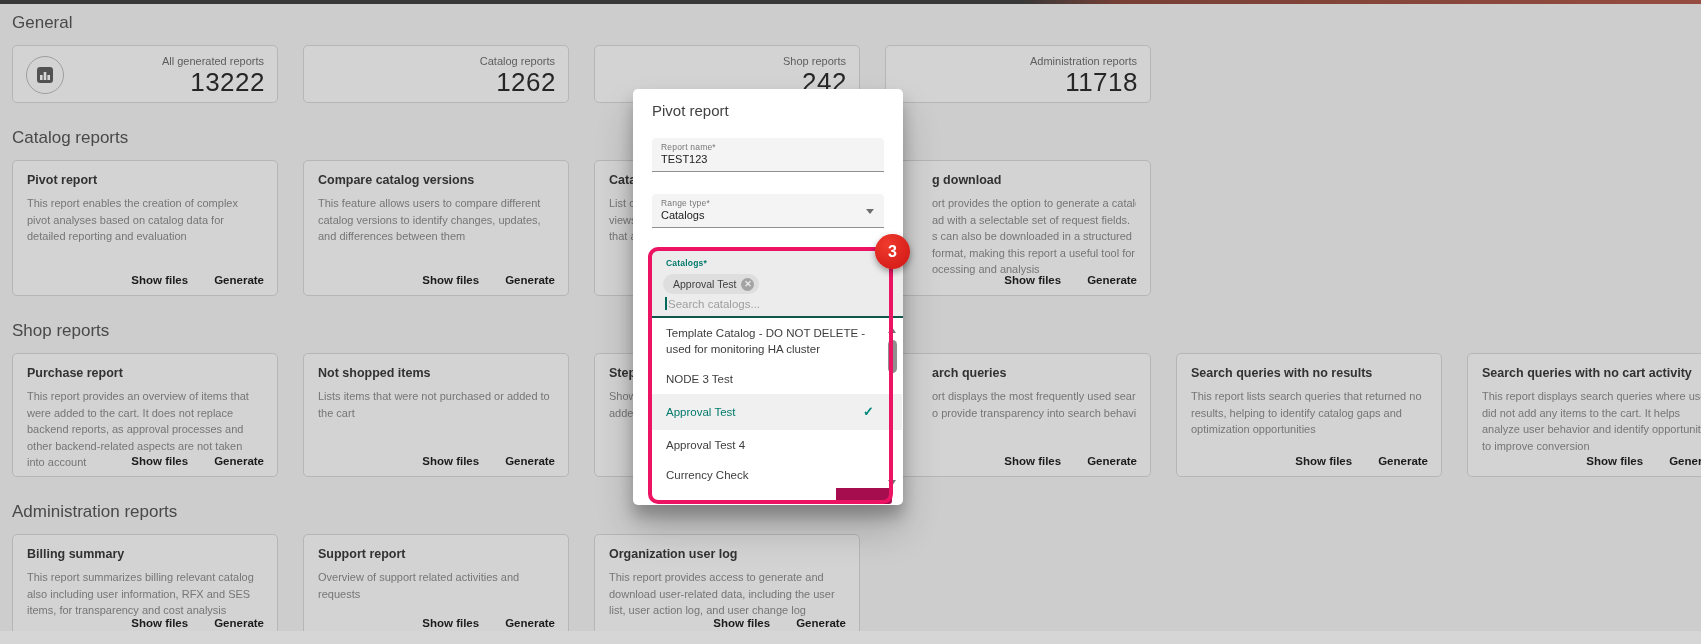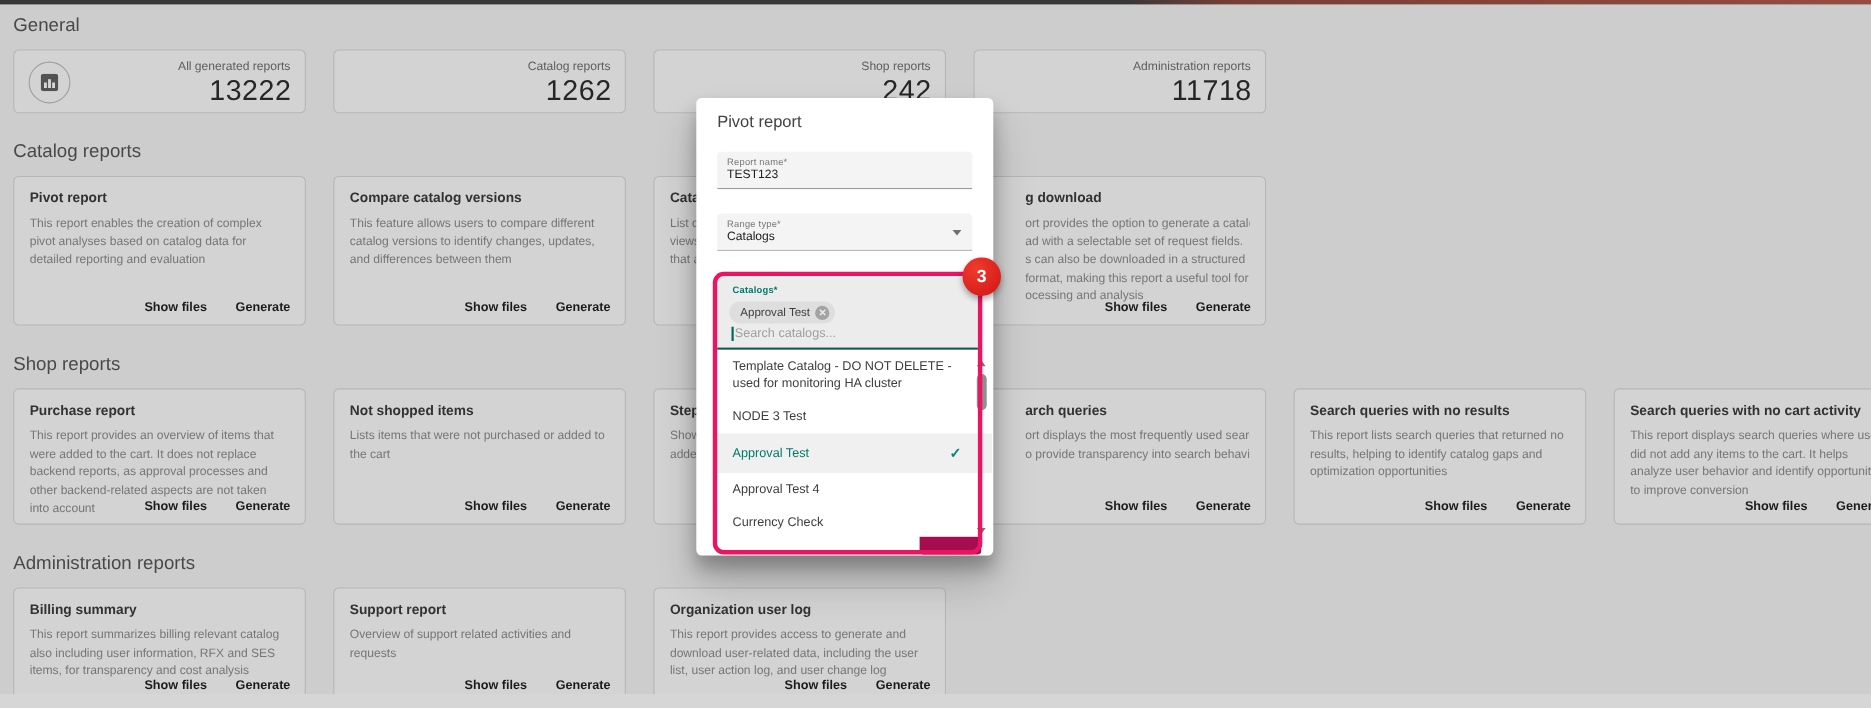--- a/index.html
+++ b/index.html
@@ -36,27 +36,27 @@
   .m-title{position:absolute;left:19px;top:13px;font-size:15px;color:#424242;}
   .field{position:absolute;left:19px;width:232px;height:34px;background:#f4f4f4;
          border-bottom:1px solid #8f8f8f;border-radius:4px 4px 0 0;box-sizing:border-box;}
   .field-report{top:49px;} .field-range{top:105px;}
   .f-label{position:absolute;left:9px;top:4px;font-size:8.5px;color:#767676;letter-spacing:.2px;}
   .f-value{position:absolute;left:9px;top:15px;font-size:11px;color:#212121;}
   .dd-arrow{position:absolute;right:10px;top:15px;width:0;height:0;
             border-left:4.5px solid transparent;border-right:4.5px solid transparent;border-top:5px solid #6f6f6f;}
   .magenta-btn{position:absolute;left:203px;top:393px;width:56px;height:22px;background:#a50d4e;border-radius:3px;}
 
-  .cat-area{position:absolute;left:19px;top:162px;width:237px;height:67px;background:#ececec;border-radius:4px 4px 0 0;}
+  .cat-area{position:absolute;left:19px;top:162px;width:237px;height:67px;background:#ececec;border-radius:4px 4px 0 0;padding-left:45px;}
   .cat-label{position:absolute;left:14px;top:7px;font-size:8.5px;font-weight:700;color:#00796b;letter-spacing:.2px;}
   .chip{position:absolute;left:11px;top:23px;height:20px;background:#dedede;border-radius:10px;
         display:flex;align-items:center;gap:5px;padding:0 5px 0 10px;font-size:10.5px;color:#3f3f3f;}
   .chip-x{width:13px;height:13px;border-radius:50%;background:#a3a3a3;color:#ececec;font-size:9px;
           line-height:13px;text-align:center;font-weight:700;cursor:pointer;}
-  .search-row{position:absolute;left:13px;top:46px;display:flex;align-items:flex-start;}
+  .search-row{position:absolute;left:13px;top:46px;display:flex;align-items:center;}
   .caret{width:2px;height:13px;background:#00695c;margin-right:1px;}
   .search-input{border:0;background:transparent;outline:0;font-size:11.5px;color:#555;width:180px;padding:0;
                 font-family:"Liberation Sans",sans-serif;}
   .search-input::placeholder{color:#9f9f9f;}
   .cat-underline{position:absolute;left:0;right:0;bottom:0;height:2px;background:#11564b;}
 
   .opt-list{position:absolute;left:19px;top:229px;width:250px;height:170px;background:#fff;overflow:hidden;}
   .opt{position:relative;padding:7px 30px 7px 14px;font-size:11.5px;font-weight:500;color:#3d3d3d;line-height:16px;cursor:pointer;}
   .opt.sel{background:#f0f0f0;color:#00796b;padding-top:10px;padding-bottom:10px;}
   .chk{position:absolute;right:28px;top:50%;transform:translateY(-50%);color:#00897b;font-size:13px;font-weight:700;}

